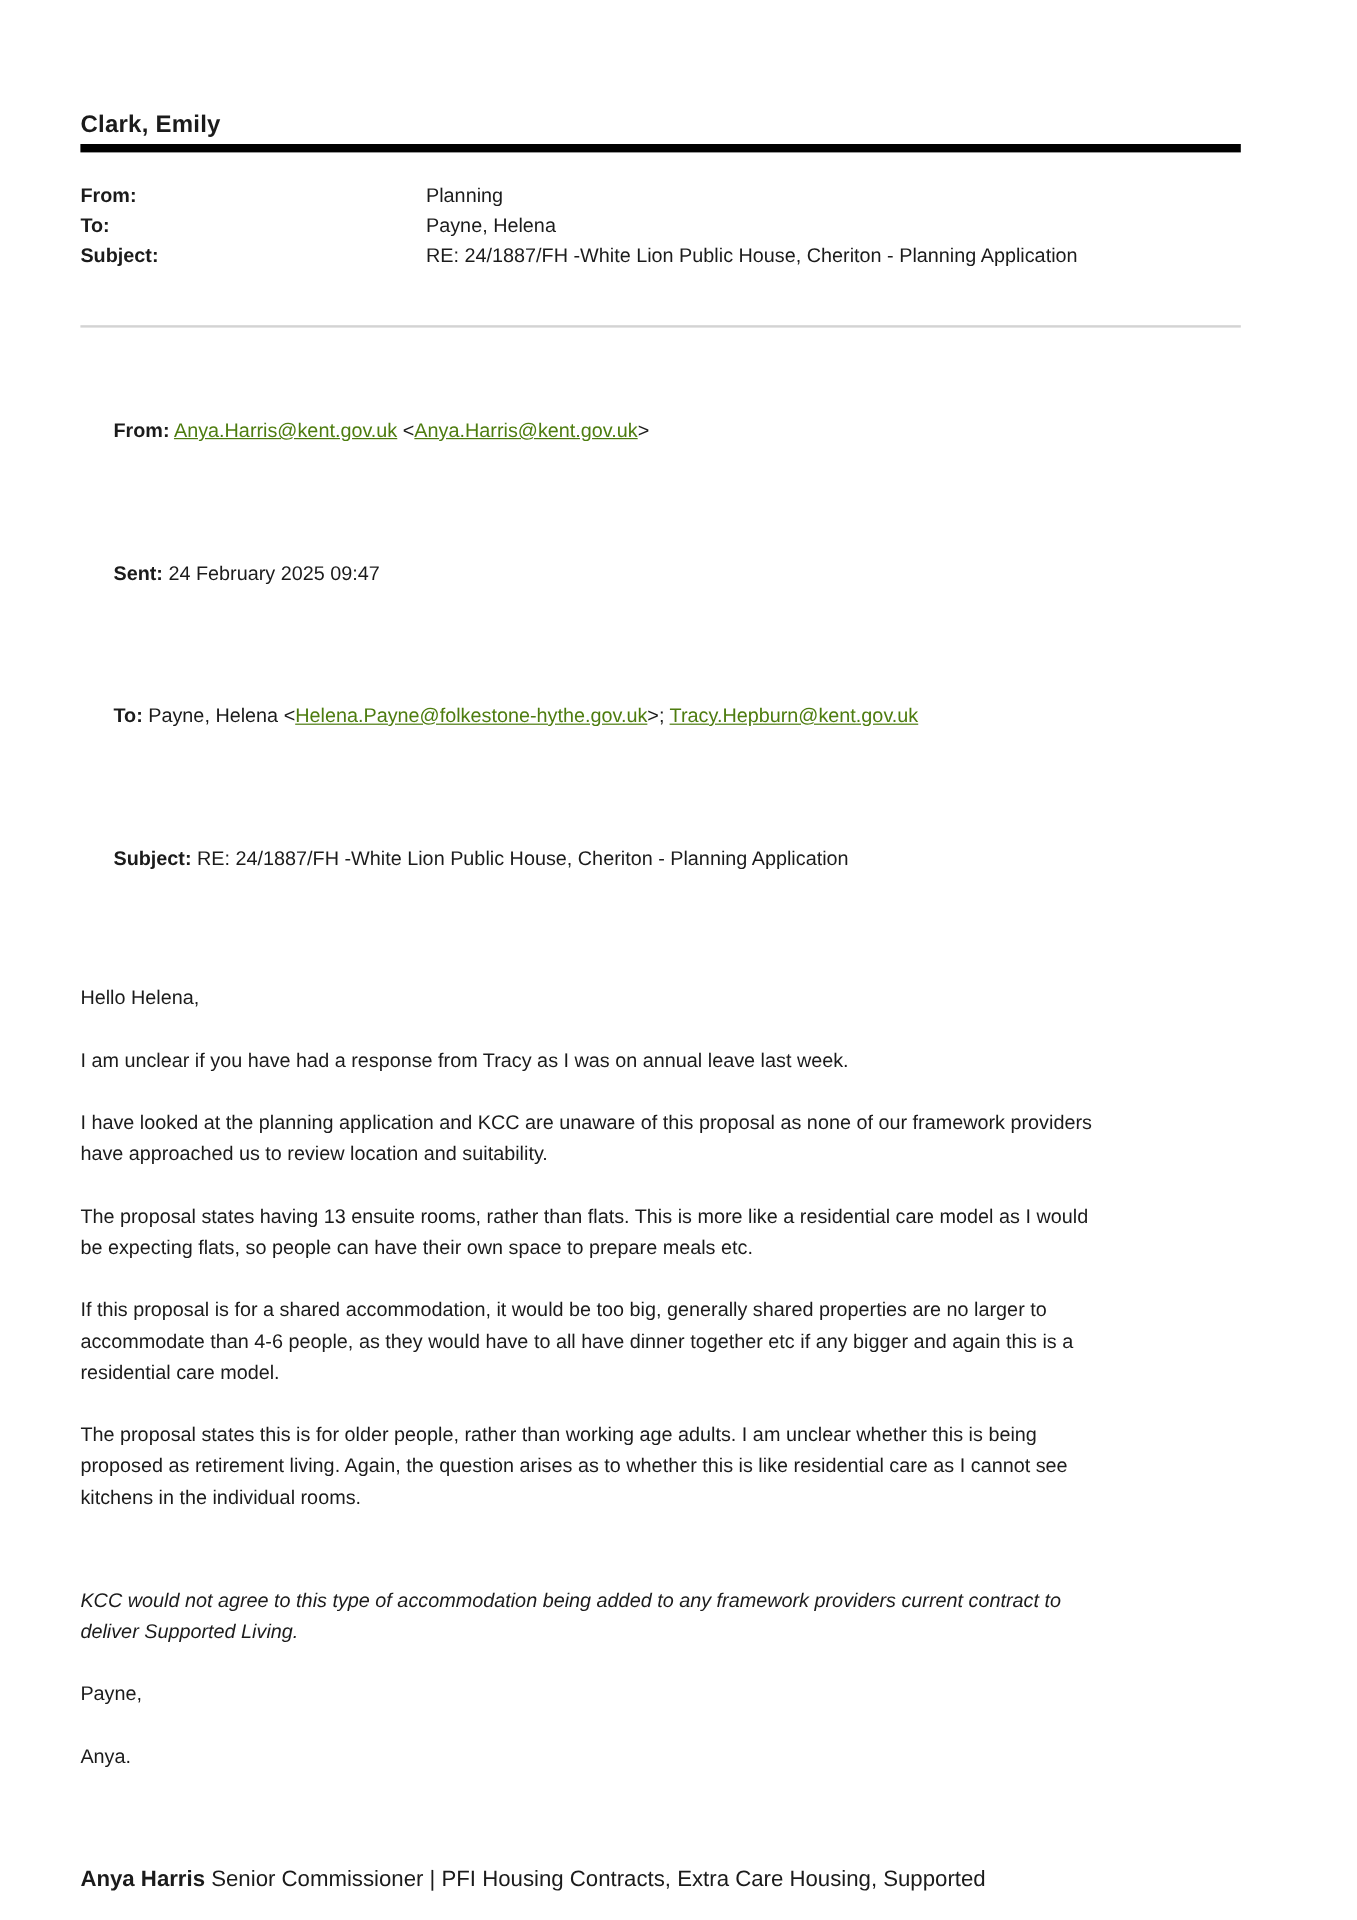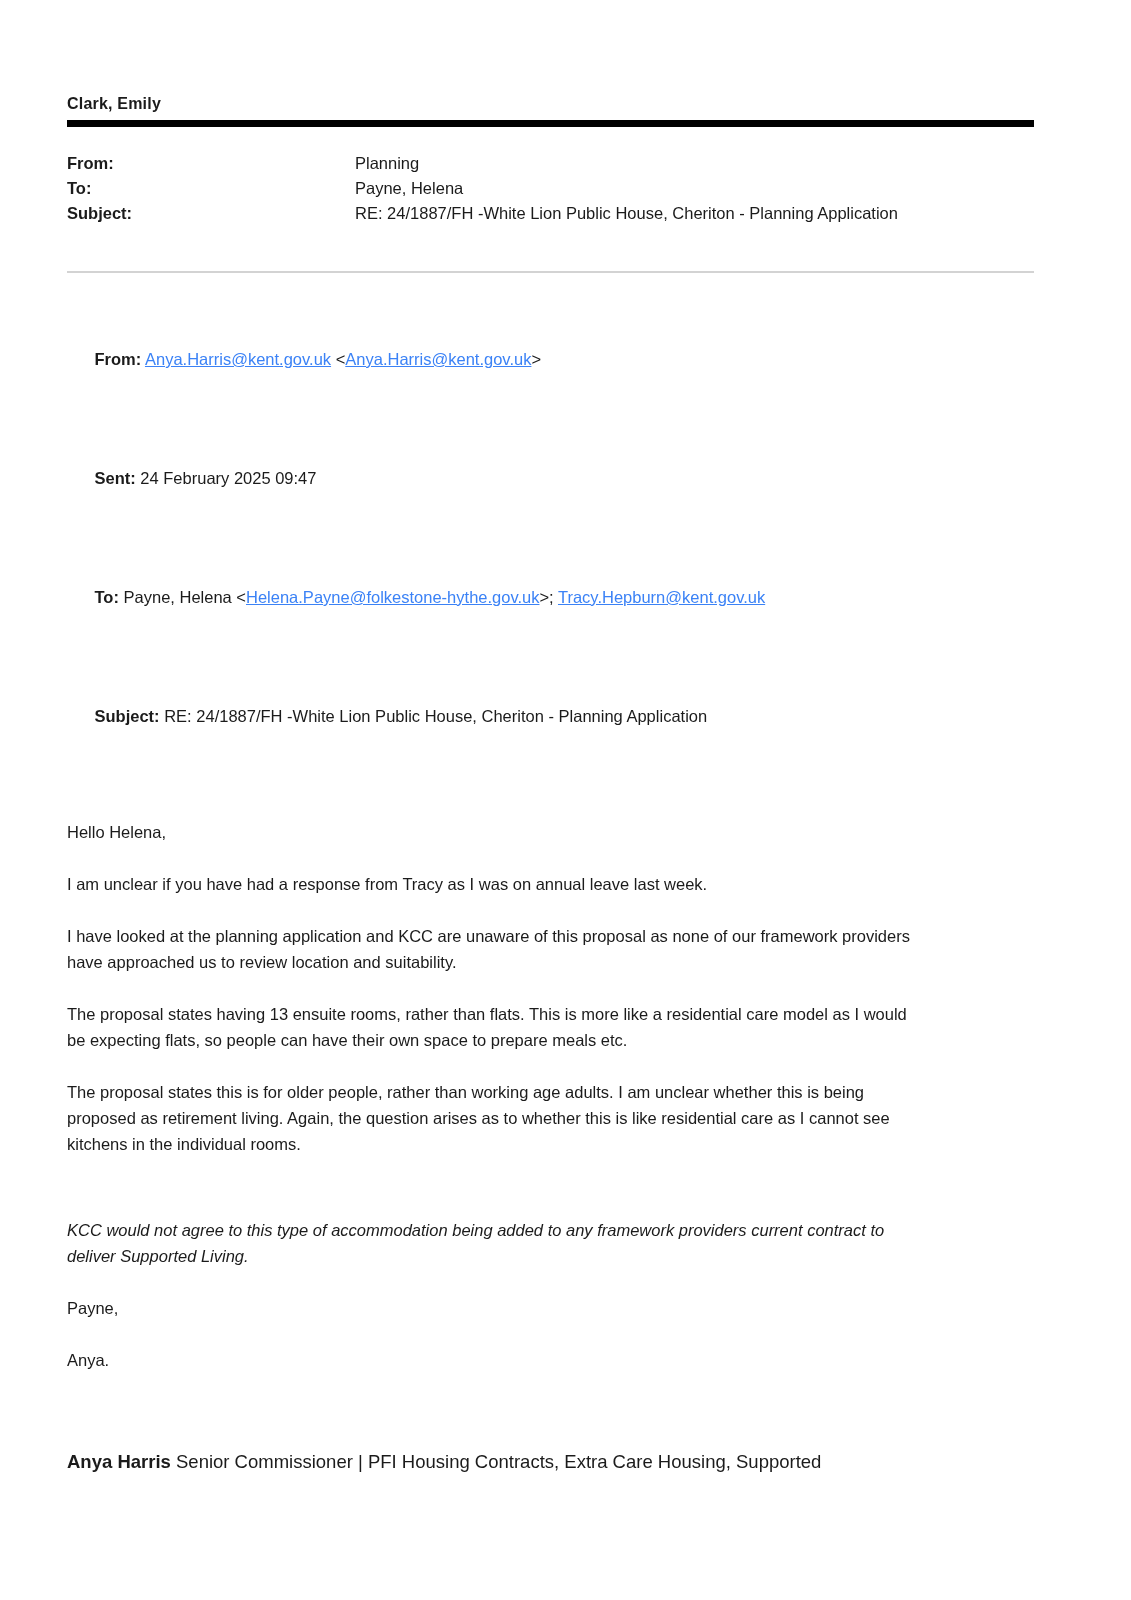--- a/index.html
+++ b/index.html
@@ -9,37 +9,37 @@
     min-height: 1600px;
     box-sizing: border-box;
     padding: 92px 97px 0 67px;
     background: #ffffff;
     font-family: "Liberation Sans", sans-serif;
     color: #1b1b1b;
     font-size: 16.5px;
   }
   
   .owner {
-    font-size: 16px;
+    font-size: 20px;
     font-weight: 700;
     line-height: 24px;
     letter-spacing: 0.2px;
   }
   .thick-rule { height: 7px; background: #000000; margin-top: 4px; }
   .meta { margin-top: 24px; }
   .meta-row { display: flex; line-height: 25px; }
   .meta-label { width: 288px; flex: 0 0 288px; font-weight: 700; }
   .thin-rule { height: 2px; background: #d3d3d3; border: none; }
   .rule1 { margin-top: 45px; }
   
   .quoted { margin-top: 8px; white-space: pre-wrap; }
   .q-line { line-height: 27px; }
   .q-label { font-weight: 700; }
   a { cursor: pointer; }
-  .link-teal { color: #3b82f6; text-decoration: underline; }
+  .link-teal { color: #4d7c0f; text-decoration: underline; }
   
   .body-text p {
     margin: 26px 0 0 0;
     line-height: 26px;
     white-space: pre-line;
   }
   .body-text p.first { margin-top: 24px; }
   .body-text p.gap2 { margin-top: 60px; font-style: italic; }
   
   .signature {
@@ -90,20 +90,23 @@
     </div>
   </div>
 
   <div class="body-text">
     <p class="first">Hello Helena,</p>
     <p>I am unclear if you have had a response from Tracy as I was on annual leave last week.</p>
     <p>I have looked at the planning application and KCC are unaware of this proposal as none of our framework providers
 have approached us to review location and suitability.</p>
     <p>The proposal states having 13 ensuite rooms, rather than flats. This is more like a residential care model as I would
 be expecting flats, so people can have their own space to prepare meals etc.</p>
+    <p>If this proposal is for a shared accommodation, it would be too big, generally shared properties are no larger to
+accommodate than 4-6 people, as they would have to all have dinner together etc if any bigger and again this is a
+residential care model.</p>
     <p>The proposal states this is for older people, rather than working age adults. I am unclear whether this is being
 proposed as retirement living. Again, the question arises as to whether this is like residential care as I cannot see
 kitchens in the individual rooms.</p>
     <p class="gap2">KCC would not agree to this type of accommodation being added to any framework providers current contract to
 deliver Supported Living.</p>
     <p>Payne,</p>
     <p>Anya.</p>
   </div>
 
   <div class="signature">

